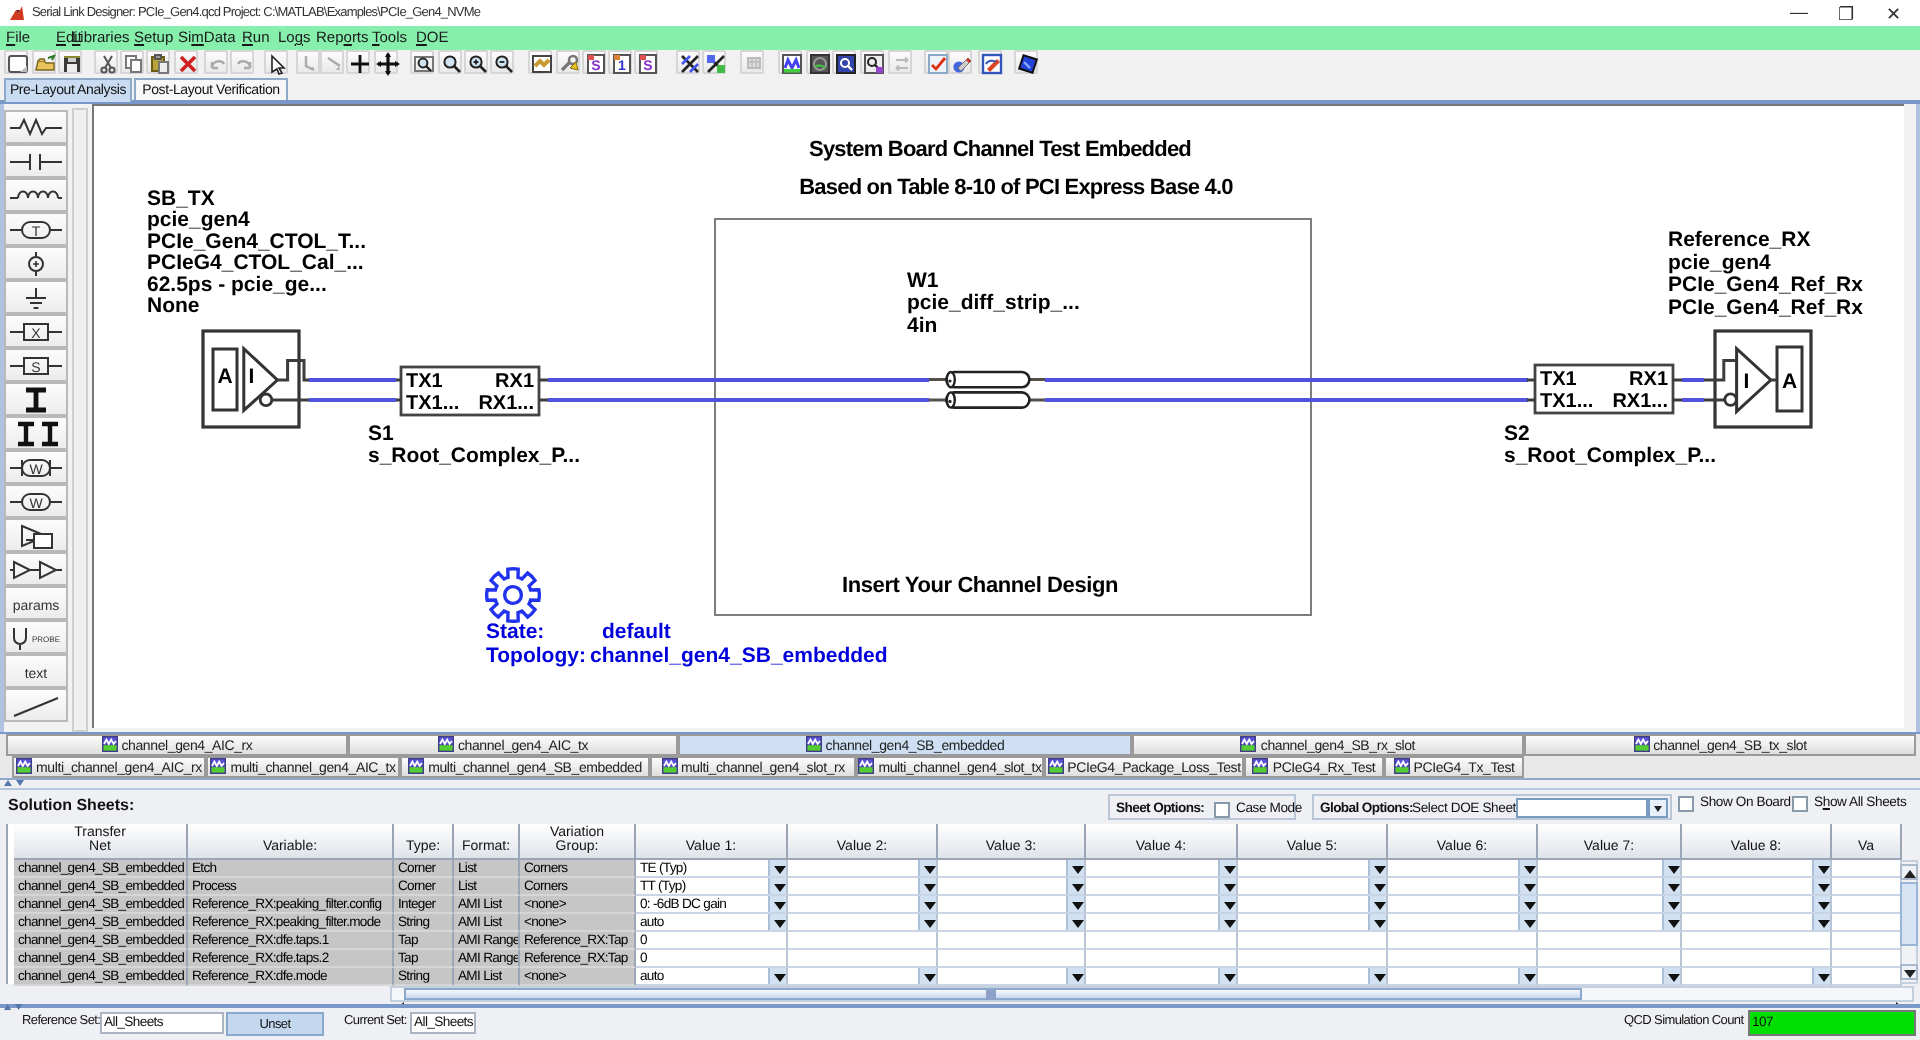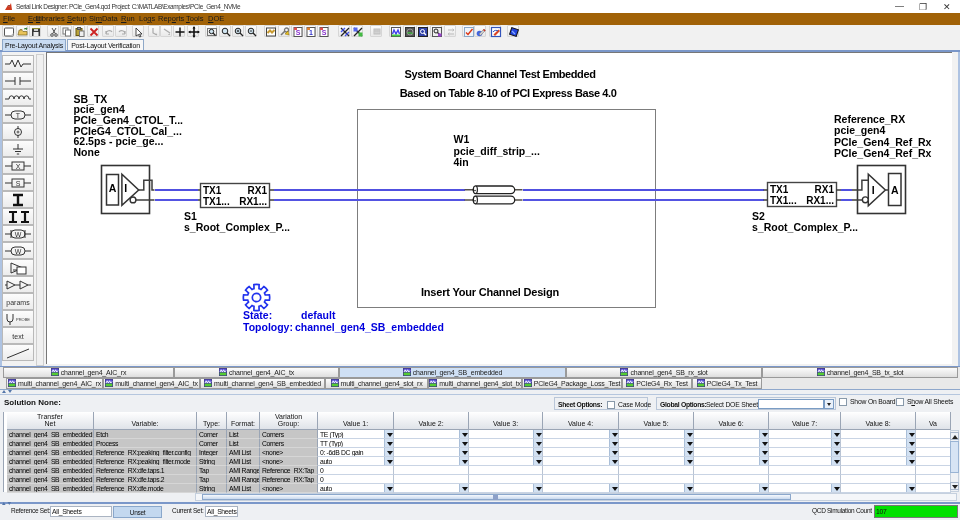--- a/index.html
+++ b/index.html
@@ -1,19 +1,19 @@
 <!DOCTYPE html>
 <html><head><meta charset="utf-8"><style>
 *{margin:0;padding:0;box-sizing:border-box;}
 html,body{width:960px;height:520px;overflow:hidden;font-family:"Liberation Sans",sans-serif;background:#fff;}
 .abs{position:absolute;}
 #titlebar{position:absolute;left:0;top:0;width:960px;height:13px;background:#ffffff;}
 #titletxt{position:absolute;left:16px;top:3px;font-size:6.5px;letter-spacing:-0.4px;color:#333;}
 .winbtn{position:absolute;top:2px;font-size:9px;color:#333;}
-#menubar{position:absolute;left:0;top:13px;width:960px;height:12px;background:#a16207;font-size:7.5px;color:#1a1a1a;}
+#menubar{position:absolute;left:0;top:13px;width:960px;height:12px;background:#86efac;font-size:7.5px;color:#1a1a1a;}
 #menubar span{position:absolute;top:1px;}
 #menubar u{text-decoration:underline;}
 #toolbar{position:absolute;left:0;top:25px;width:960px;height:14px;background:#f1f1f1;border-bottom:1px solid #e0e0e0;}
 .tbtn{position:absolute;top:-2px;width:12px;height:12px;background:linear-gradient(#fcfcfc,#e9e9e9);border:1px solid #d6d6d6;border-radius:1px;}
 .tbtn svg{position:absolute;left:0px;top:0px;}
 #ptabs{position:absolute;left:0;top:38px;width:960px;height:13px;background:#f1f1f1;}
 .ptab{position:absolute;top:1px;height:12px;border:1px solid #8ea8c8;border-bottom:none;font-size:7px;letter-spacing:-0.2px;white-space:nowrap;color:#111;text-align:center;line-height:12px;}
 #ptab1{left:2px;width:64px;background:#c9dcf2;z-index:2;}
 #ptab2{left:67px;width:77px;background:#f7f7f7;}
 #mainline{position:absolute;left:0;top:50px;width:960px;height:2px;background:#7a97c9;}
@@ -549,21 +549,21 @@
         <rect x="0.7" y="4.6" width="6.6" height="2.7" fill="#55cc33"></rect>
       </svg><i>PCIeG4_Tx_Test</i></div>
 </div>
 <div id="splitrow">
   <svg class="abs" style="left:2px;top:0" width="12" height="4" viewBox="0 0 12 4">
       <path d="M0 3 L2 0 L4 3 Z" fill="#5577aa"></path>
       <path d="M6 0 L8 3 L10 0 Z" fill="#5577aa"></path>
     </svg>
 </div>
 <div id="solpanel">
-  <div id="soltitle">Solution None:</div>
+  <div id="soltitle">Solution Sheets:</div>
   <div class="optgroup" style="left:554px;width:94px;">
     <span class="optlbl" style="left:3px;">Sheet Options:</span>
     <span class="cb" style="left:52px;"></span>
     <span class="optlbl2" style="left:63px;">Case Mode</span>
   </div>
   <div class="optgroup" style="left:656px;width:180px;">
     <span class="optlbl" style="left:3px;">Global Options:</span>
     <span class="optlbl2" style="left:49px;">Select DOE Sheet:</span>
     <span class="abs" style="left:101px;top:1px;width:66px;height:10px;background:#fff;border:1px solid #7a9cc4;"></span>
     <span class="abs" style="left:167px;top:1px;width:10px;height:10px;background:#e8f0fa;border:1px solid #7a9cc4;">

